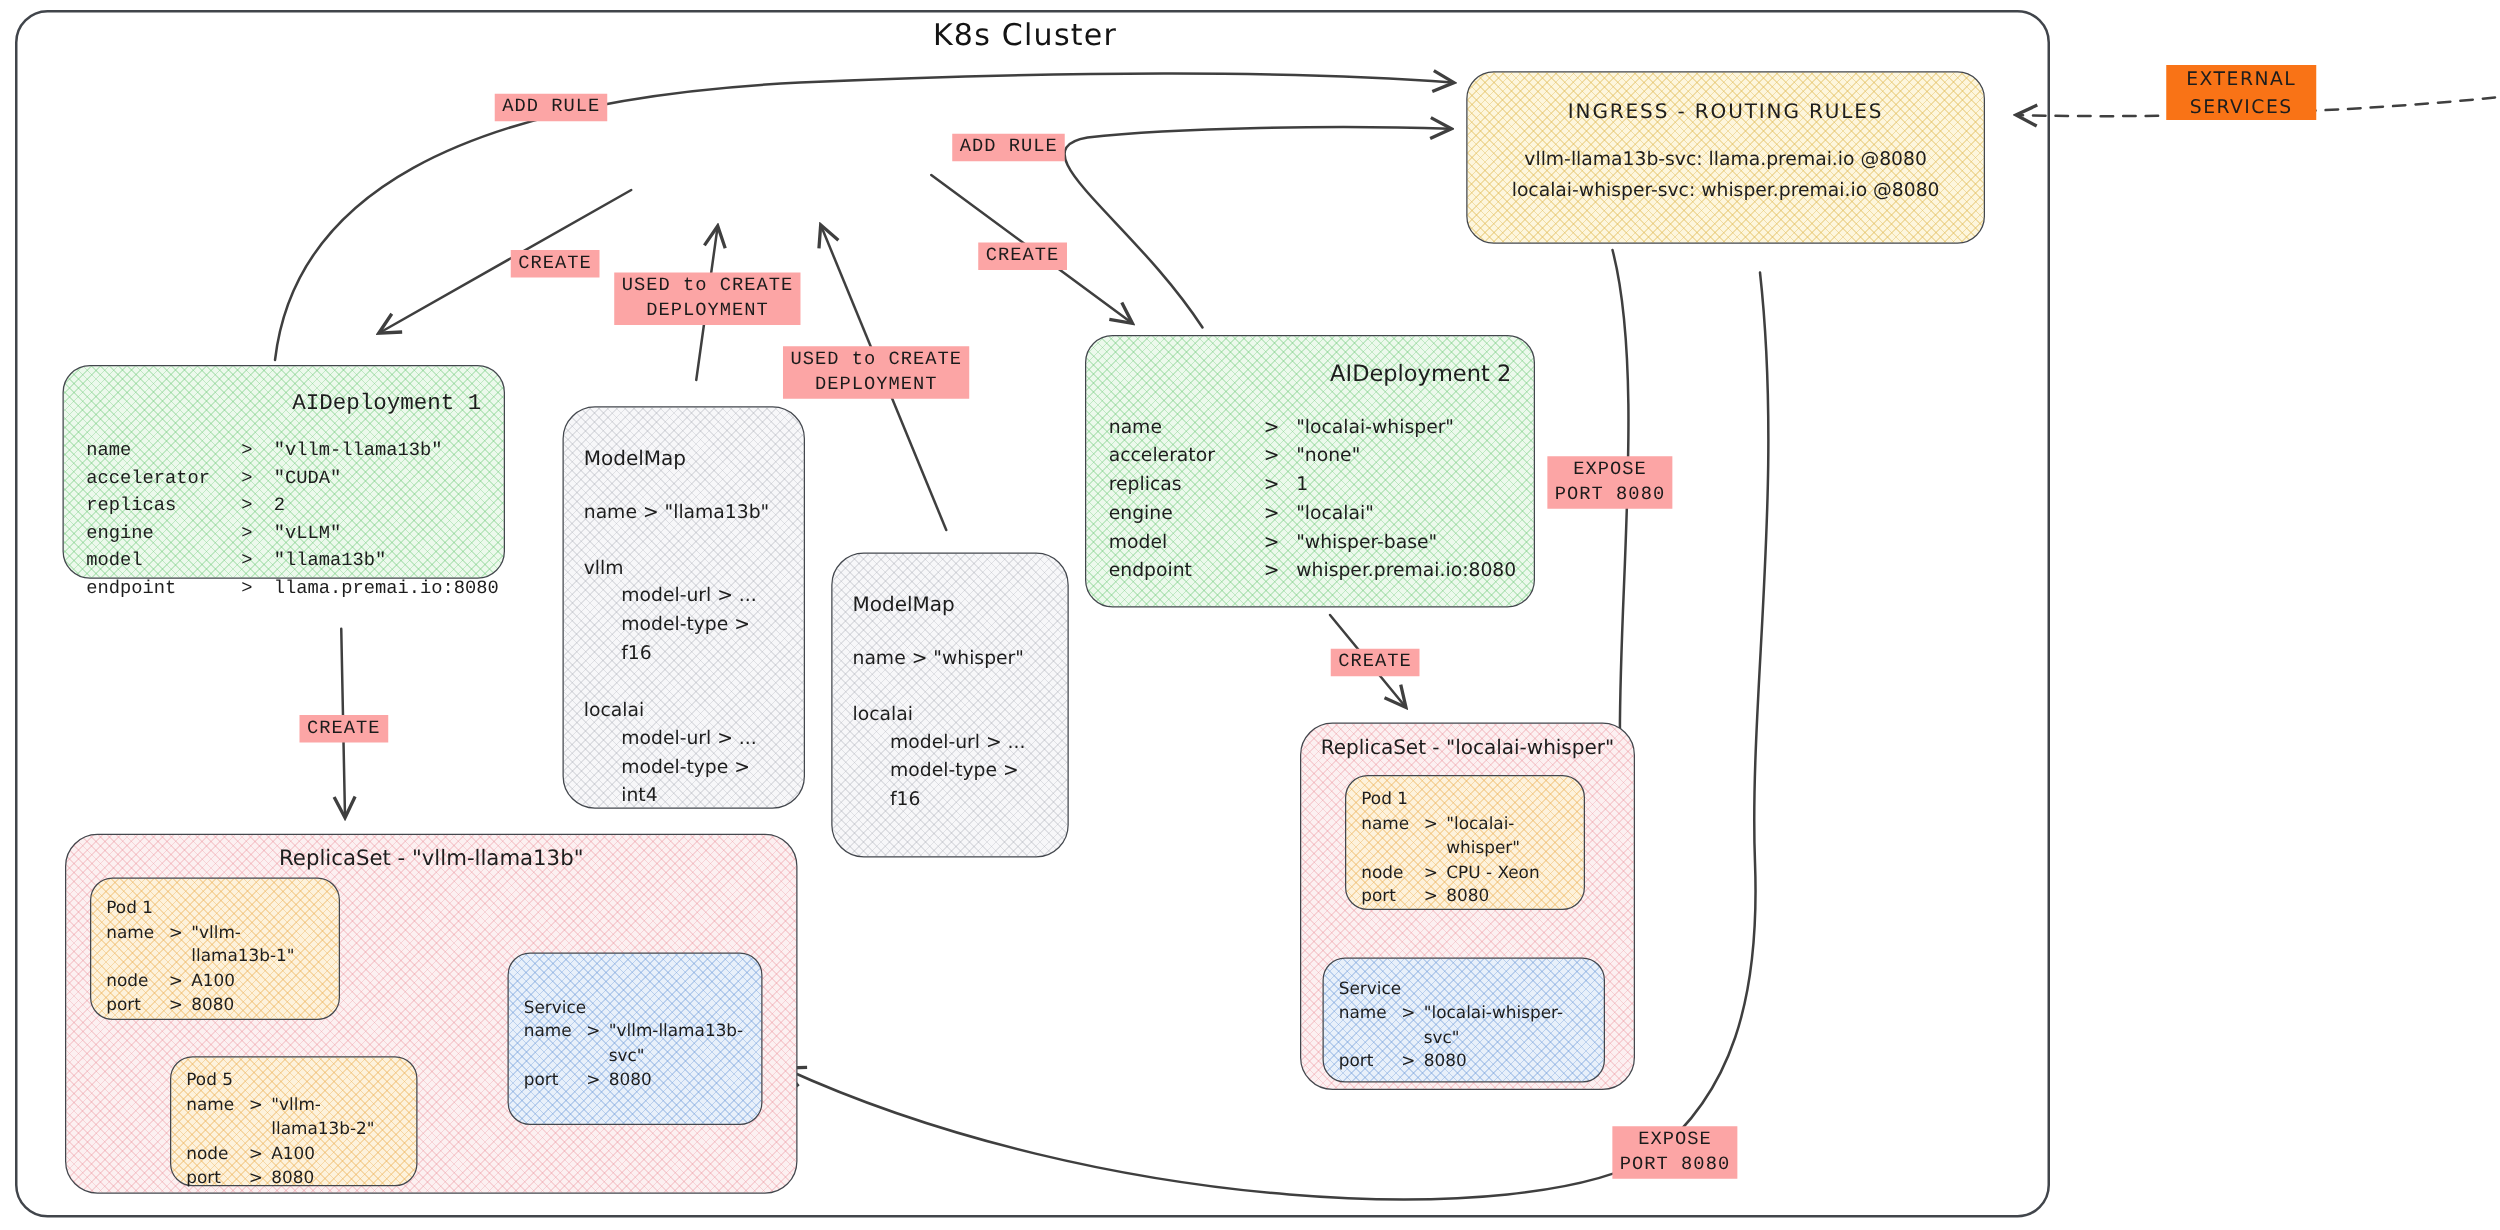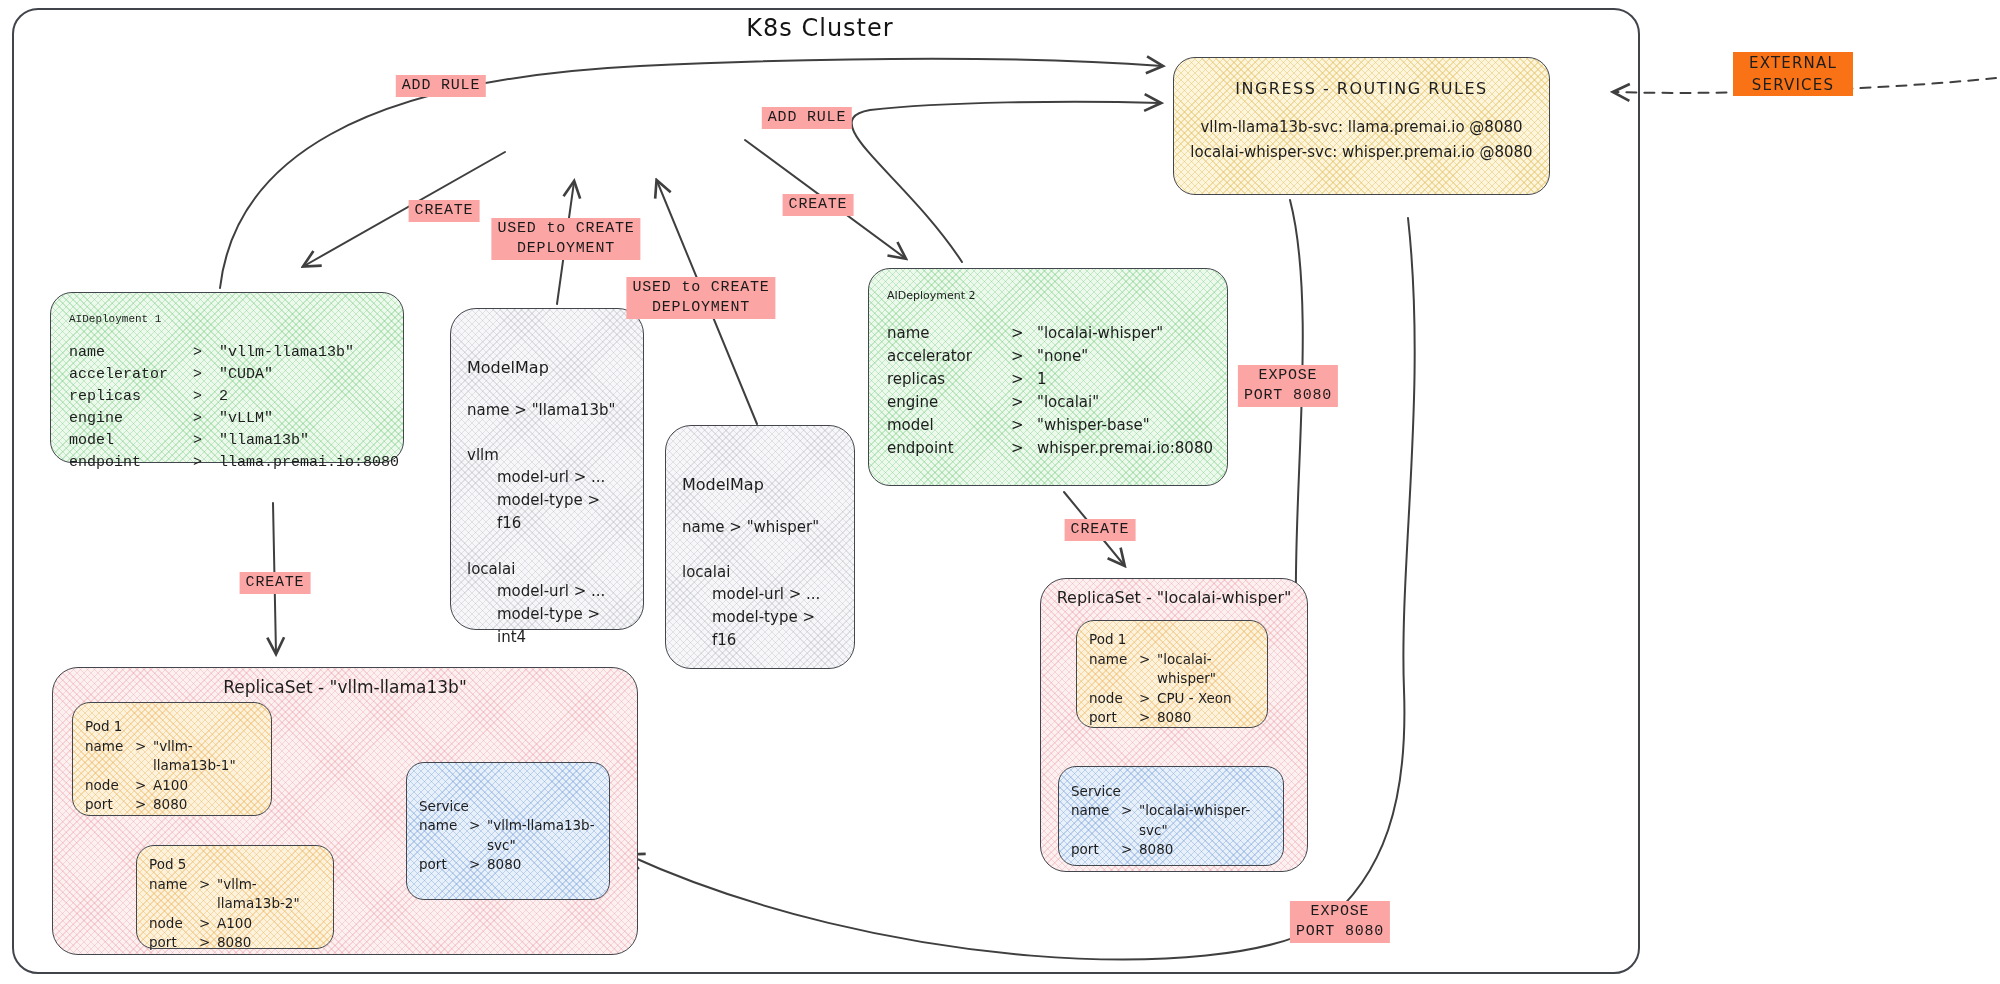--- a/index.html
+++ b/index.html
@@ -21,34 +21,34 @@
   .yellow{--hc:rgba(224,186,84,.42);--bc:#fdf6dd;}
   .green {--hc:rgba(99,197,110,.32);--bc:#ecf9ec;}
   .gray  {--hc:rgba(156,160,170,.26);--bc:#f7f7f9;}
   .pink  {--hc:rgba(232,125,136,.26);--bc:#fcf0f1;}
   .orange{--hc:rgba(236,176,84,.40);--bc:#fdf2dc;}
   .blue  {--hc:rgba(106,152,216,.36);--bc:#e8f0fa;}
 
   .operator{left:510px;top:100px;width:232px;height:74px;border-radius:16px;
     display:flex;flex-direction:column;justify-content:space-between;
     padding:12px 0 13px;text-align:center;font-size:16px;}
-  .ingress{left:1173px;top:57px;width:377px;height:138px;border-radius:22px;
+  .ingress{left:1173px;top:57px;width:415px;height:138px;border-radius:22px;
     padding:21px 10px 0;text-align:center;}
   .ingress .t{font-size:16px;letter-spacing:1.5px;}
   .ingress .rules{margin-top:17px;font-size:15px;line-height:25px;}
 
   .aid{border-radius:22px;padding:20px 18px 0;}
   .aid1{left:50px;top:292px;width:354px;height:171px;font-family:Liberation Mono, monospace;}
   .aid2{left:868px;top:268px;width:360px;height:218px;}
-  .aid .t{font-size:11px;}
+  .aid .t{font-size:18px;text-align:right;}
   .aid .rows{margin-top:17px;display:grid;grid-template-columns:124px 26px 1fr;
     font-size:15px;line-height:22px;}
   .aid2 .rows{margin-top:20px;line-height:23px;}
 
-  .mm{border-radius:26px;padding:48px 16px 0;font-size:15px;line-height:21px;}
+  .mm{border-radius:26px;padding:30px 16px 0;font-size:15px;line-height:21px;margin-top:17px;}
   .mm1{left:450px;top:308px;width:194px;height:322px;}
   .mm2{left:665px;top:425px;width:190px;height:244px;}
   .mm .t{font-size:16px;}
   .mm .nm{margin-top:22px;}
   .mm .sec{margin-top:24px;}
   .mm .sec .child{padding-left:30px;line-height:23px;}
 
   .rs{border-radius:26px;}
   .rs .rst{position:absolute;left:0;right:0;top:9px;text-align:center;font-size:17px;}
   .rs1{left:52px;top:667px;width:586px;height:288px;}

